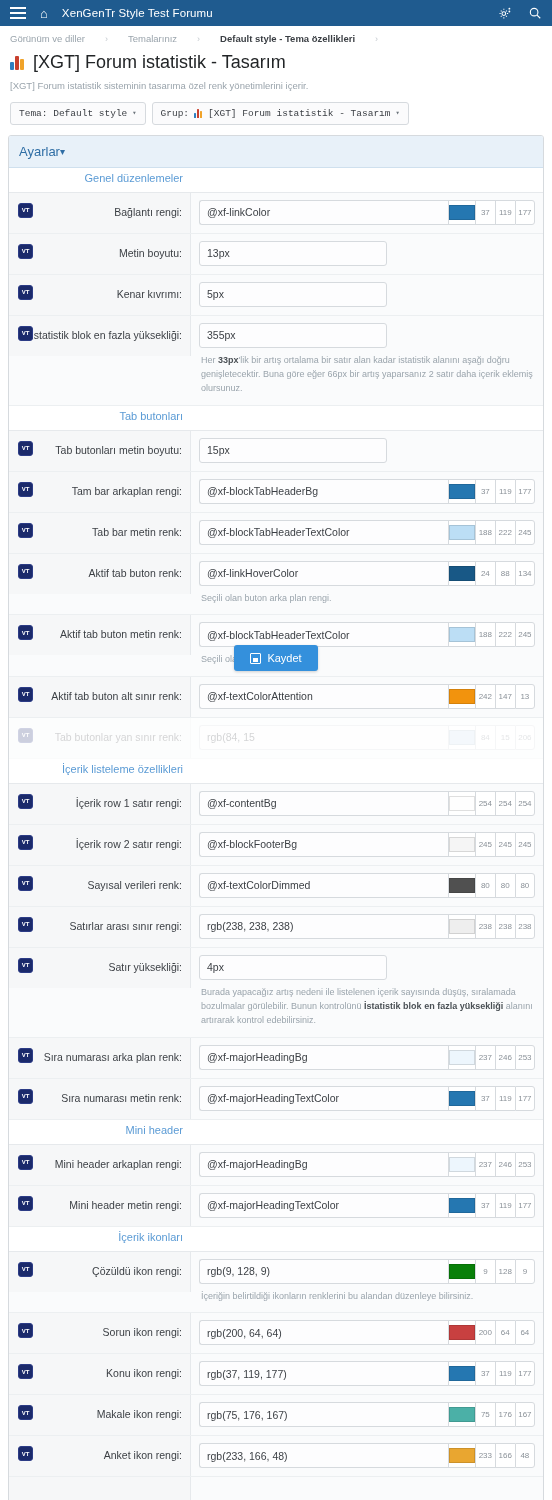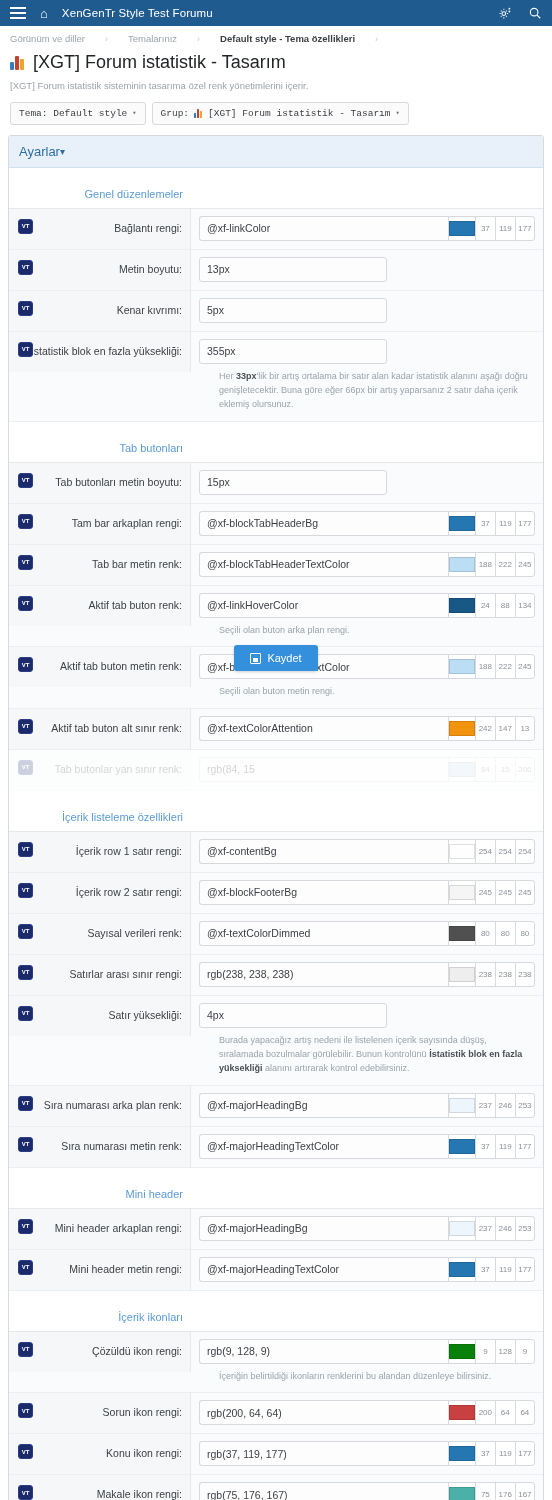--- a/index.html
+++ b/index.html
@@ -109,21 +109,21 @@
   .panel-head .tri { font-size: 10px; color: #2f6ea5; }
 
   .section-head {
     display: flex;
     background: #fff;
     border-bottom: 1px solid #e6e9ec;
   }
   .section-head .lbl {
     width: 182px;
     text-align: right;
-    padding: 20px 8px 8px 0;
+    padding: 4px 8px 8px 0;
     font-size: 11px;
     color: #5b9bd5;
   }
   .section-head .rest { flex: 1; }
 
   .row {
     display: flex;
     border-bottom: 1px solid #eceff1;
     background: #fafbfc;
     align-items: flex-start;
@@ -201,21 +201,20 @@
     border-right: none;
     display: flex; align-items: center; justify-content: center;
     font-size: 8px; color: #8a9198; background: #fff;
   }
   .rgbbox.last { border-right: 1px solid #d6dade; border-top-right-radius: 3px; border-bottom-right-radius: 3px; }
   .hint {
     font-size: 9px;
     color: #9aa4ac;
     line-height: 1.6;
     padding: 5px 2px 2px 2px;
-    margin-left: 18px;
   }
   .hint b { color: #4a5055; }
 
   
   .row.faded { opacity: .22; }
 
   
   .save-float {
     position: absolute;
     left: 0; right: 0;

